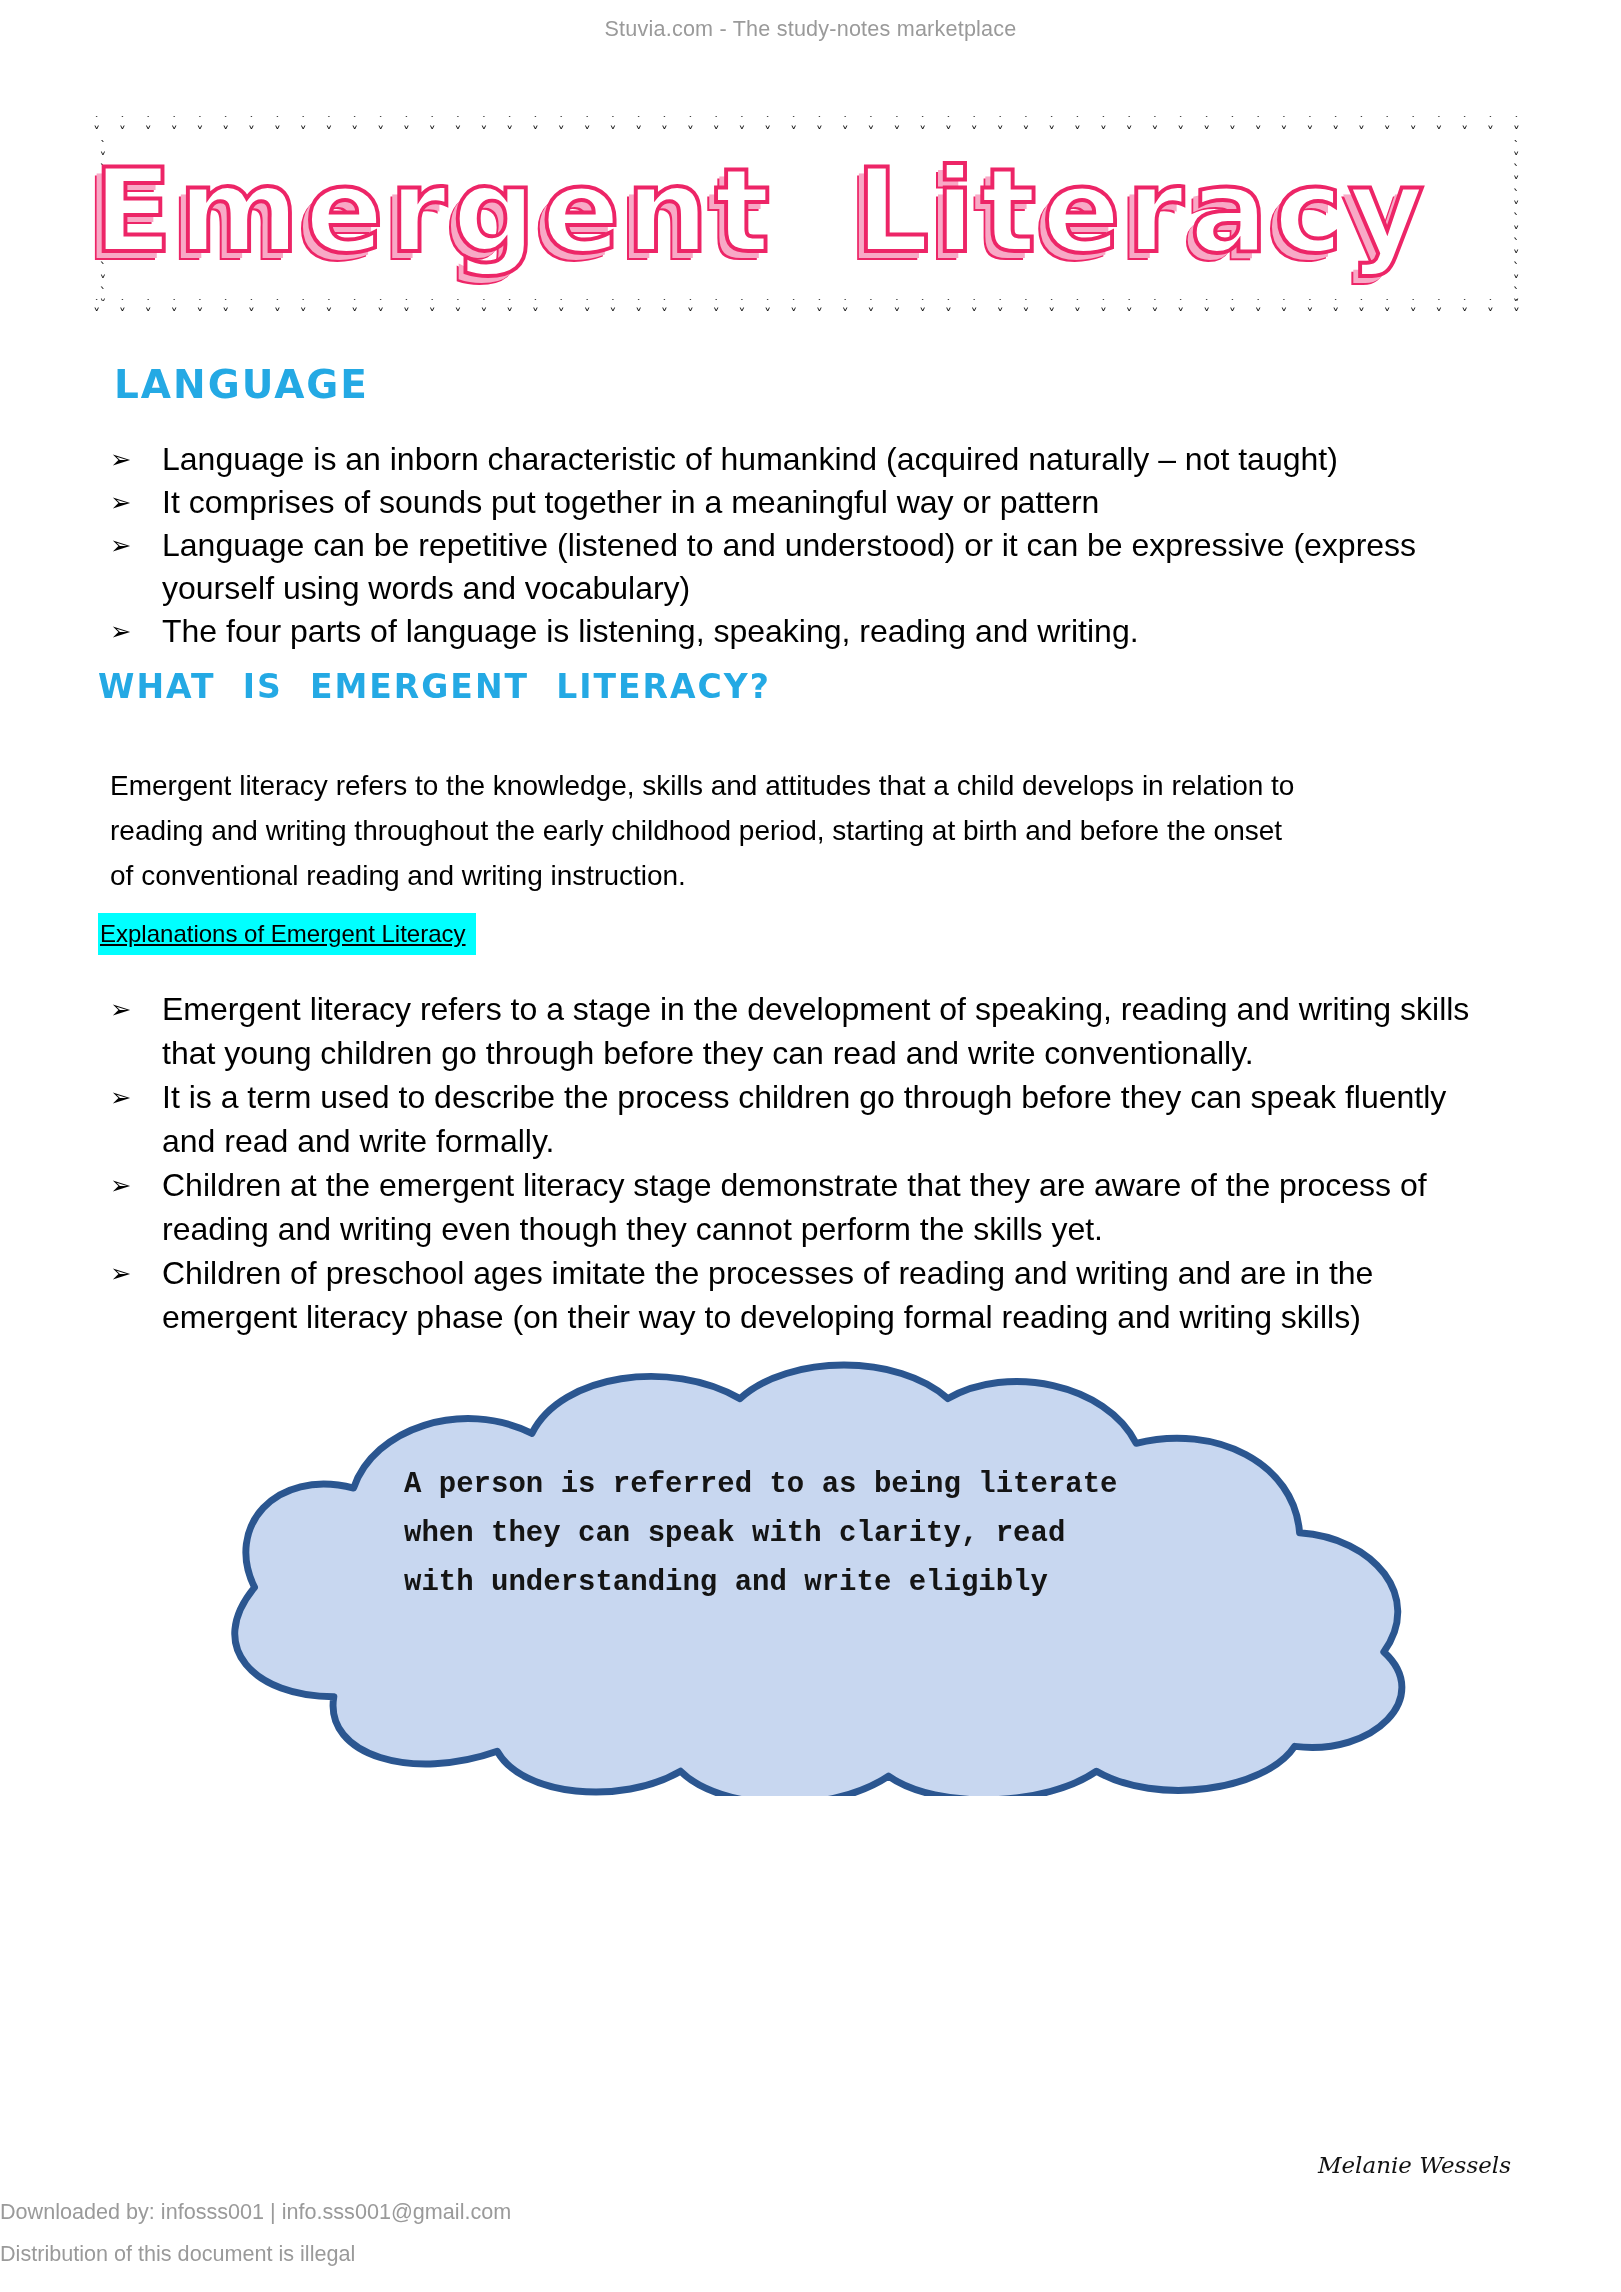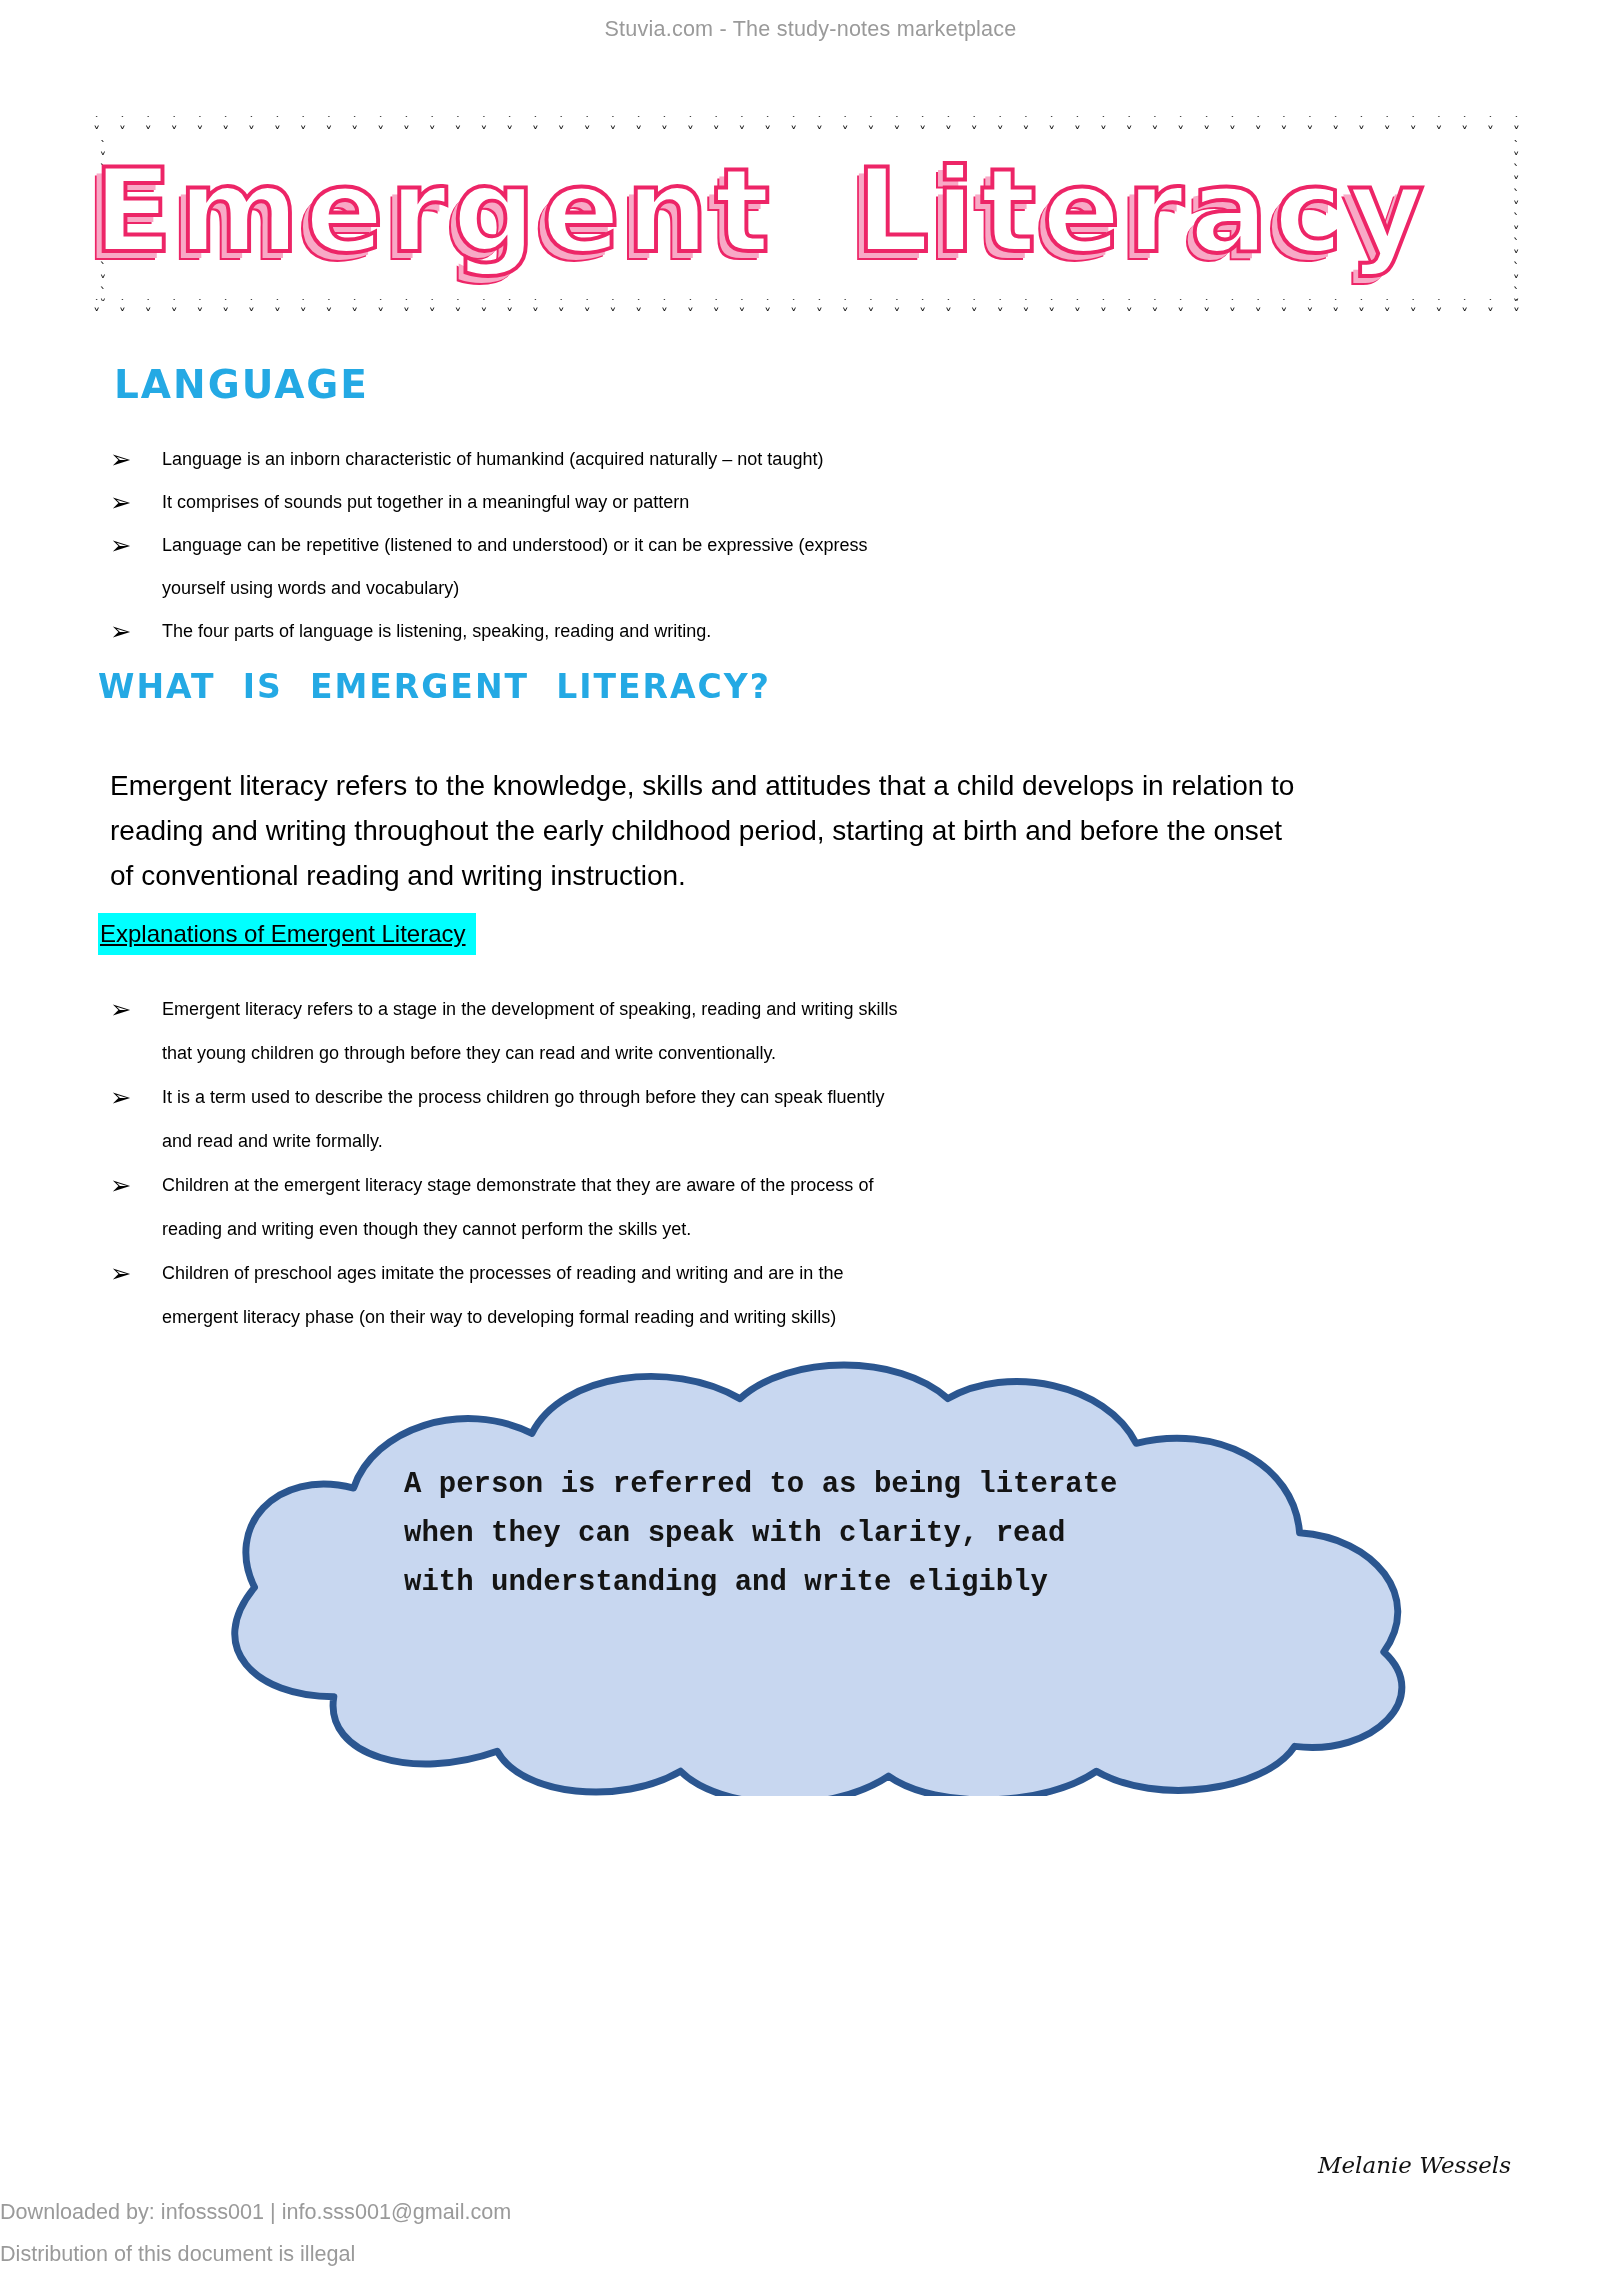--- a/index.html
+++ b/index.html
@@ -42,21 +42,21 @@
     position:absolute;left:98px;top:667px;margin:0;
     font-family:"DejaVu Sans",sans-serif;font-weight:800;font-size:33px;
     letter-spacing:2px;word-spacing:13.7px;color:var(--heading-blue,#24A9E4);
     white-space:nowrap;
   }
   
   .blist{position:absolute;left:110px;margin:0;padding:0;list-style:none;width:1451px;}
   .blist li{display:flex;align-items:flex-start;}
   .blist .marker{flex:0 0 52px;font-size:25.5px;line-height:43px;color:#000;
     font-family:"DejaVu Sans",sans-serif;}
-  .blist .btext{font-size:18px;line-height:43px;white-space:pre-line;width:1372px;}
+  .blist .btext{font-size:32px;line-height:43px;white-space:pre-line;width:1372px;}
   .list1{top:438px;}
   .list2{top:987px;}
   .list2 .btext{line-height:44px;}
   .list2 .marker{line-height:44px;}
   
   .intro{
     position:absolute;left:98px;top:751px;margin:12px;width:1470px;
     font-size:28px;line-height:45px;white-space:pre-line;
   }
   

